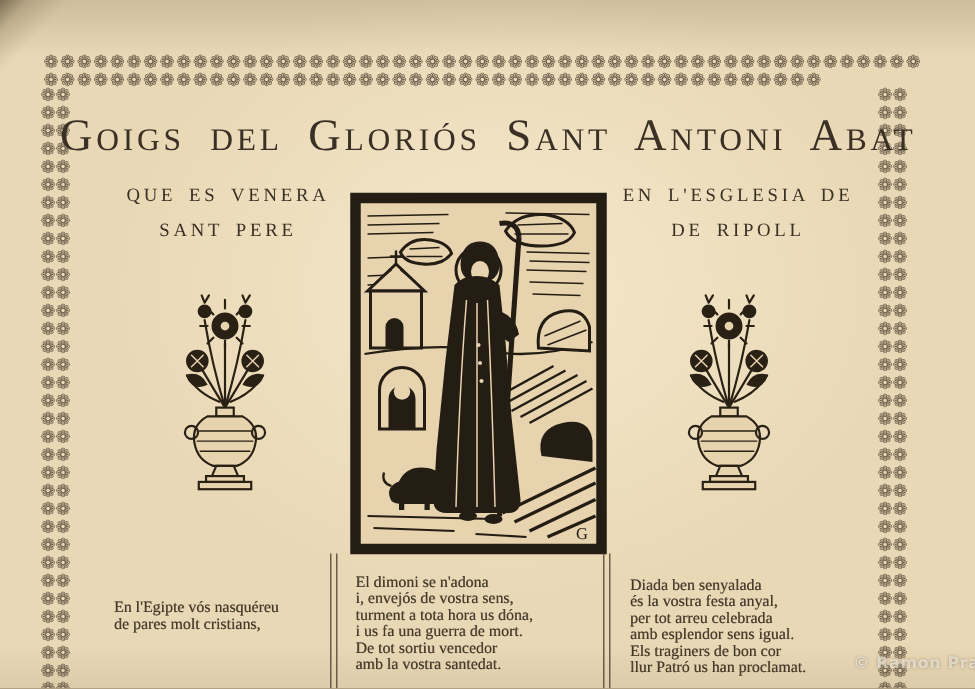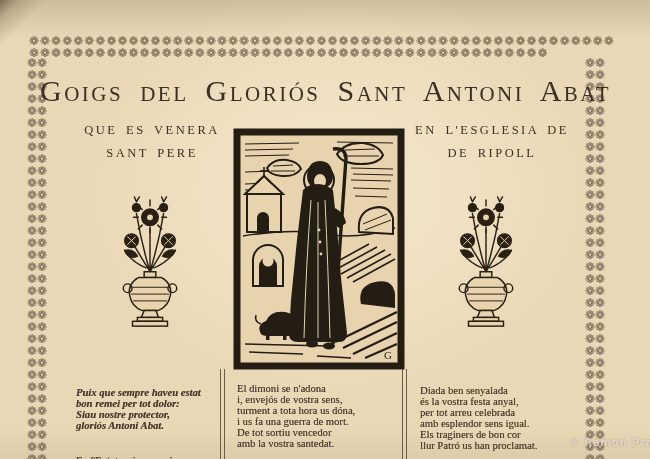--- a/index.html
+++ b/index.html
@@ -240,24 +240,20 @@
       </g>
 
       <text x="151" y="231" font-family="Liberation Serif, serif" font-size="11" fill="#241d14">G</text>
     </svg>
   </div>
 
   <div class="rule rule-1"></div>
   <div class="rule rule-2"></div>
 
   <div class="verse col-left">
-    <div class="intro">Puix que sempre haveu estat
-bon remei per tot dolor:
-Siau nostre protector,
-gloriós Antoni Abat.</div>
     <div class="para2">En l'Egipte vós nasquéreu
 de pares molt cristians,</div>
   </div>
   <div class="verse col-center">
     <div>El dimoni se n'adona
 i, envejós de vostra sens,
 turment a tota hora us dóna,
 i us fa una guerra de mort.
 De tot sortiu vencedor
 amb la vostra santedat.</div>

